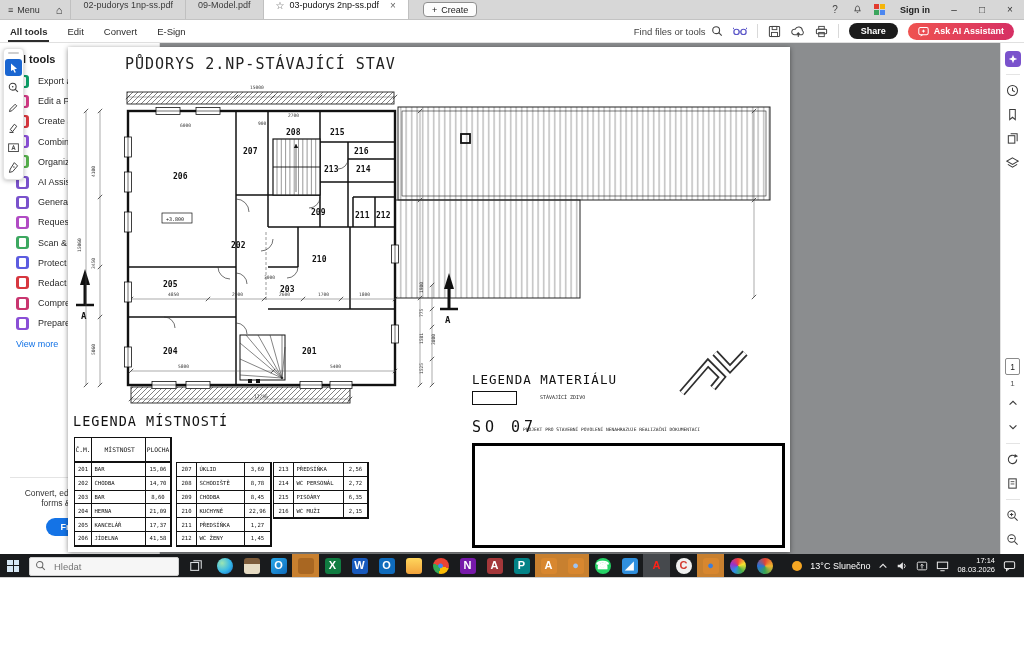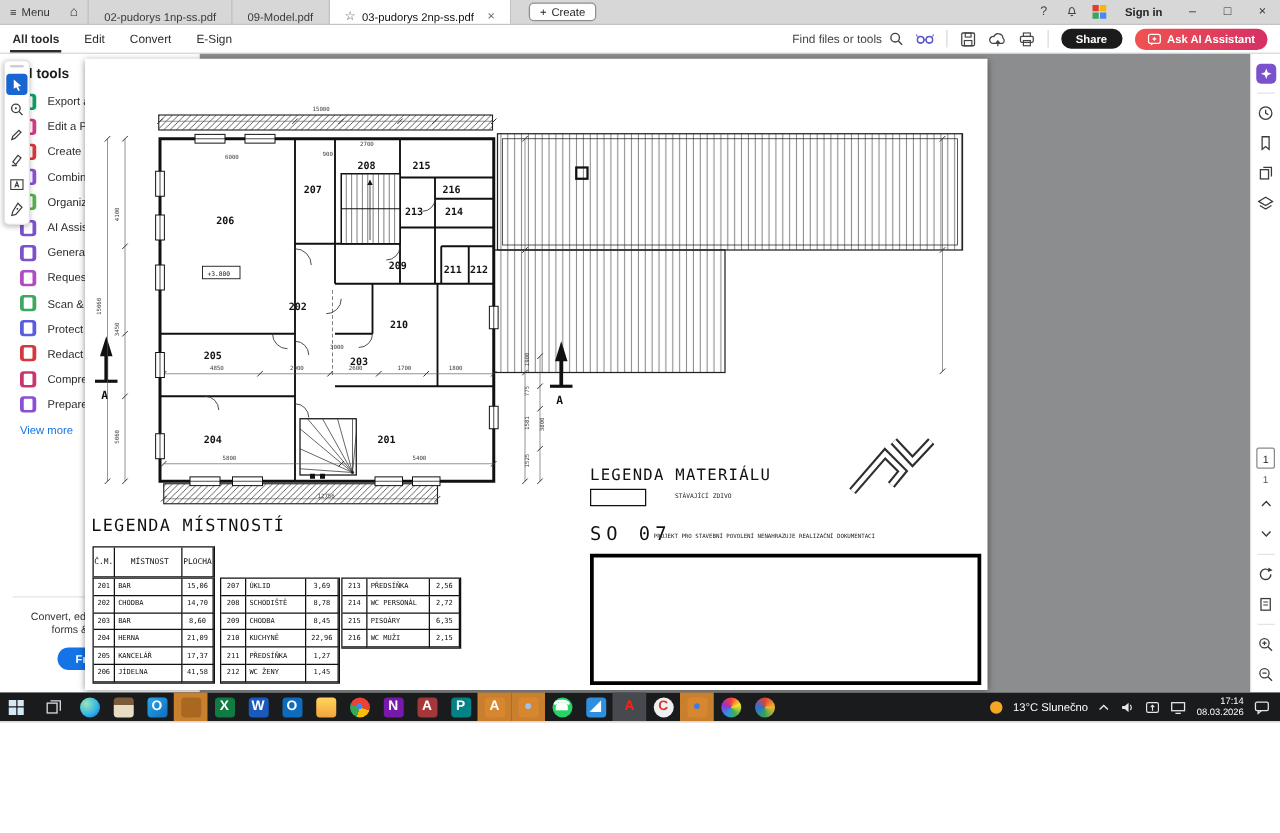--- a/index.html
+++ b/index.html
@@ -6,21 +6,21 @@
   html,body{width:1024px;height:666px;overflow:hidden;background:#fff;
     font-family:"Liberation Sans",sans-serif;-webkit-font-smoothing:antialiased}
   #stage{position:relative;width:1024px;height:666px}
 
   
   #titlebar{position:absolute;left:0;top:0;width:1024px;height:20px;background:#d7d7d7;
     border-bottom:1px solid #c3c3c3;display:flex;align-items:center;font-size:9px;color:#333}
   .tb-left{display:flex;align-items:center;height:100%}
   .tb-menu{display:flex;align-items:center;gap:4px;padding:0 8px;height:100%;cursor:default}
   .tb-home{padding:0 8px;font-size:11px;border-right:1px solid #c0c0c0;height:100%;display:flex;align-items:center}
-  .tab{display:flex;align-items:flex-end;gap:5px;height:100%;padding:0 12px;border-right:1px solid #c0c0c0;
+  .tab{display:flex;align-items:flex-start;gap:5px;height:100%;padding:0 12px;border-right:1px solid #c0c0c0;
     color:#3a3a3a;white-space:nowrap;max-width:180px}
   .tab.active{background:#fff;border-right:1px solid #c0c0c0;color:#111}
   .tab .star{font-size:10px;color:#555}
   .tab .x{margin-left:6px;color:#666;font-size:10px}
   .createbtn{margin-left:14px;display:flex;align-items:center;gap:4px;border:1px solid #8f8f8f;
     border-radius:4px;background:#fdfdfd;padding:1px 8px;font-size:9px;color:#222;height:15px}
   .tb-right{margin-left:auto;display:flex;align-items:center;height:100%}
   .tb-ico{width:22px;text-align:center;color:#444;font-size:10px}
   .signin{font-weight:bold;margin:0 10px;color:#222}
   .winbtn{width:28px;height:100%;display:flex;align-items:center;justify-content:center;font-size:10px;color:#333}
@@ -368,20 +368,21 @@
       </div>
       <div class="ftool">
         <svg width="13" height="13" viewBox="0 0 16 16">
             <path d="M9 2l4 4-6 7-4 1 1-4z" fill="none" stroke="#3c3c3c" stroke-width="1.2"></path>
             <circle cx="8.5" cy="7.5" r=".9" fill="#3c3c3c"></circle>
           </svg>
       </div>
     </div>
 
     <div id="page">
+      <div class="pdftitle">PŮDORYS 2.NP-STÁVAJÍCÍ STAV</div>
 
       <svg id="plan" width="722" height="505" viewBox="0 0 722 505">
         <defs>
           <pattern id="hv" width="5.5" height="8" patternUnits="userSpaceOnUse">
               <path d="M2.7 0V8" stroke="#6f6f6f" stroke-width="0.7"></path>
             </pattern>
           <pattern id="hd" width="5" height="5" patternUnits="userSpaceOnUse">
               <path d="M0 5L5 0" stroke="#4a4a4a" stroke-width="0.7"></path>
             </pattern>
         </defs>
@@ -769,20 +770,27 @@
 
   <div id="taskbar">
     <div class="startbtn">
       <span class="wingrid">
           <i></i>
           <i></i>
           <i></i>
           <i></i>
         </span>
     </div>
+    <div class="searchwrap">
+      <svg width="11" height="11" viewBox="0 0 14 14">
+          <circle cx="6" cy="6" r="4" fill="none" stroke="#666" stroke-width="1.3"></circle>
+          <path d="M9 9l3.5 3.5" stroke="#666" stroke-width="1.3"></path>
+        </svg>
+      <input class="tsearch" placeholder="Hledat" style="">
+    </div>
     <div class="taskview">
       <svg width="14" height="14" viewBox="0 0 16 16">
           <rect x="2" y="4" width="9" height="9" fill="none" stroke="#d9dcdf" stroke-width="1.2"></rect>
           <path d="M5 2h9v9" fill="none" stroke="#d9dcdf" stroke-width="1.2"></path>
         </svg>
     </div>
     <div id="apps">
         <div class="appslot">
           <span class="appi round" style="background: radial-gradient(circle at 32% 32%, rgb(155, 229, 178), rgb(53, 183, 232) 55%, rgb(21, 101, 192)); color: rgb(255, 255, 255);"></span>
         </div>

